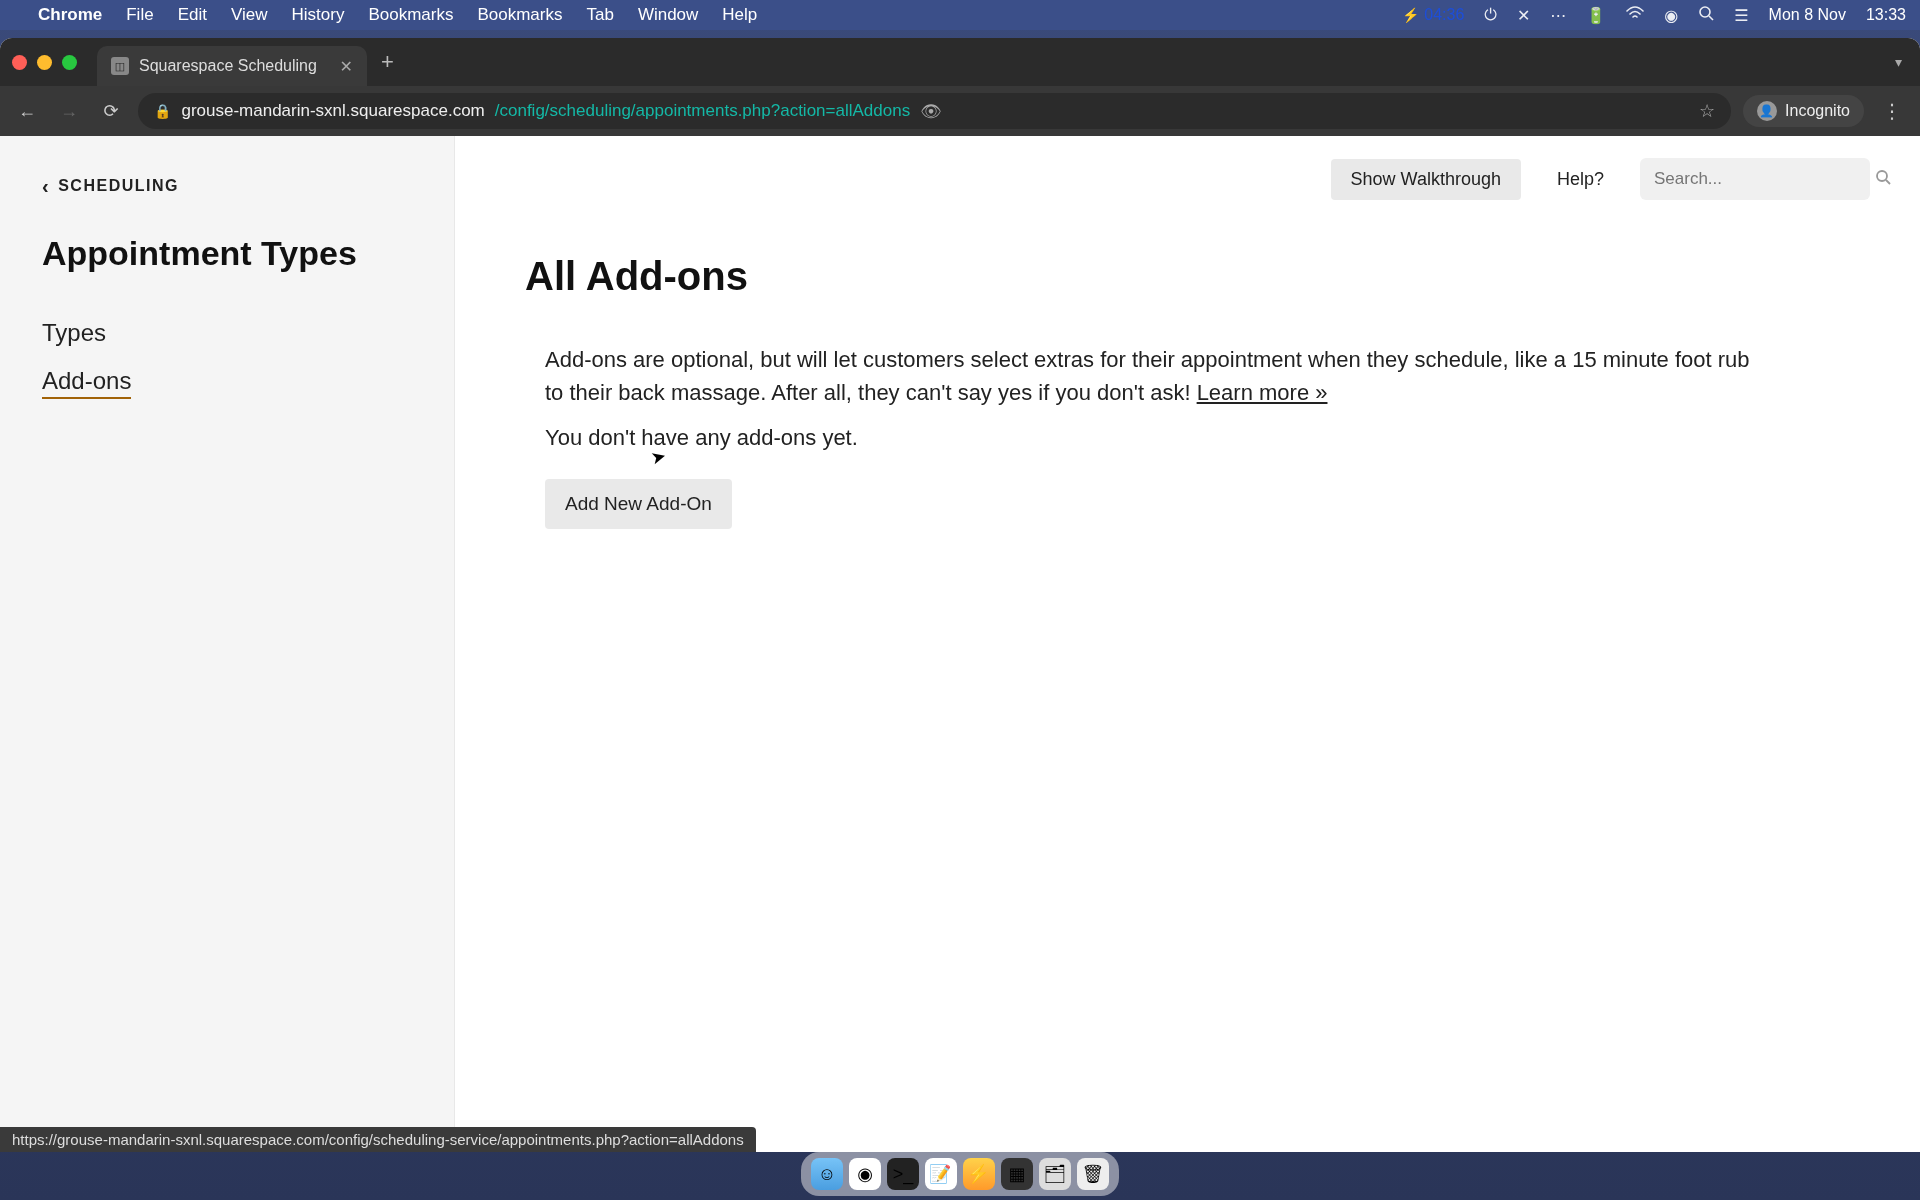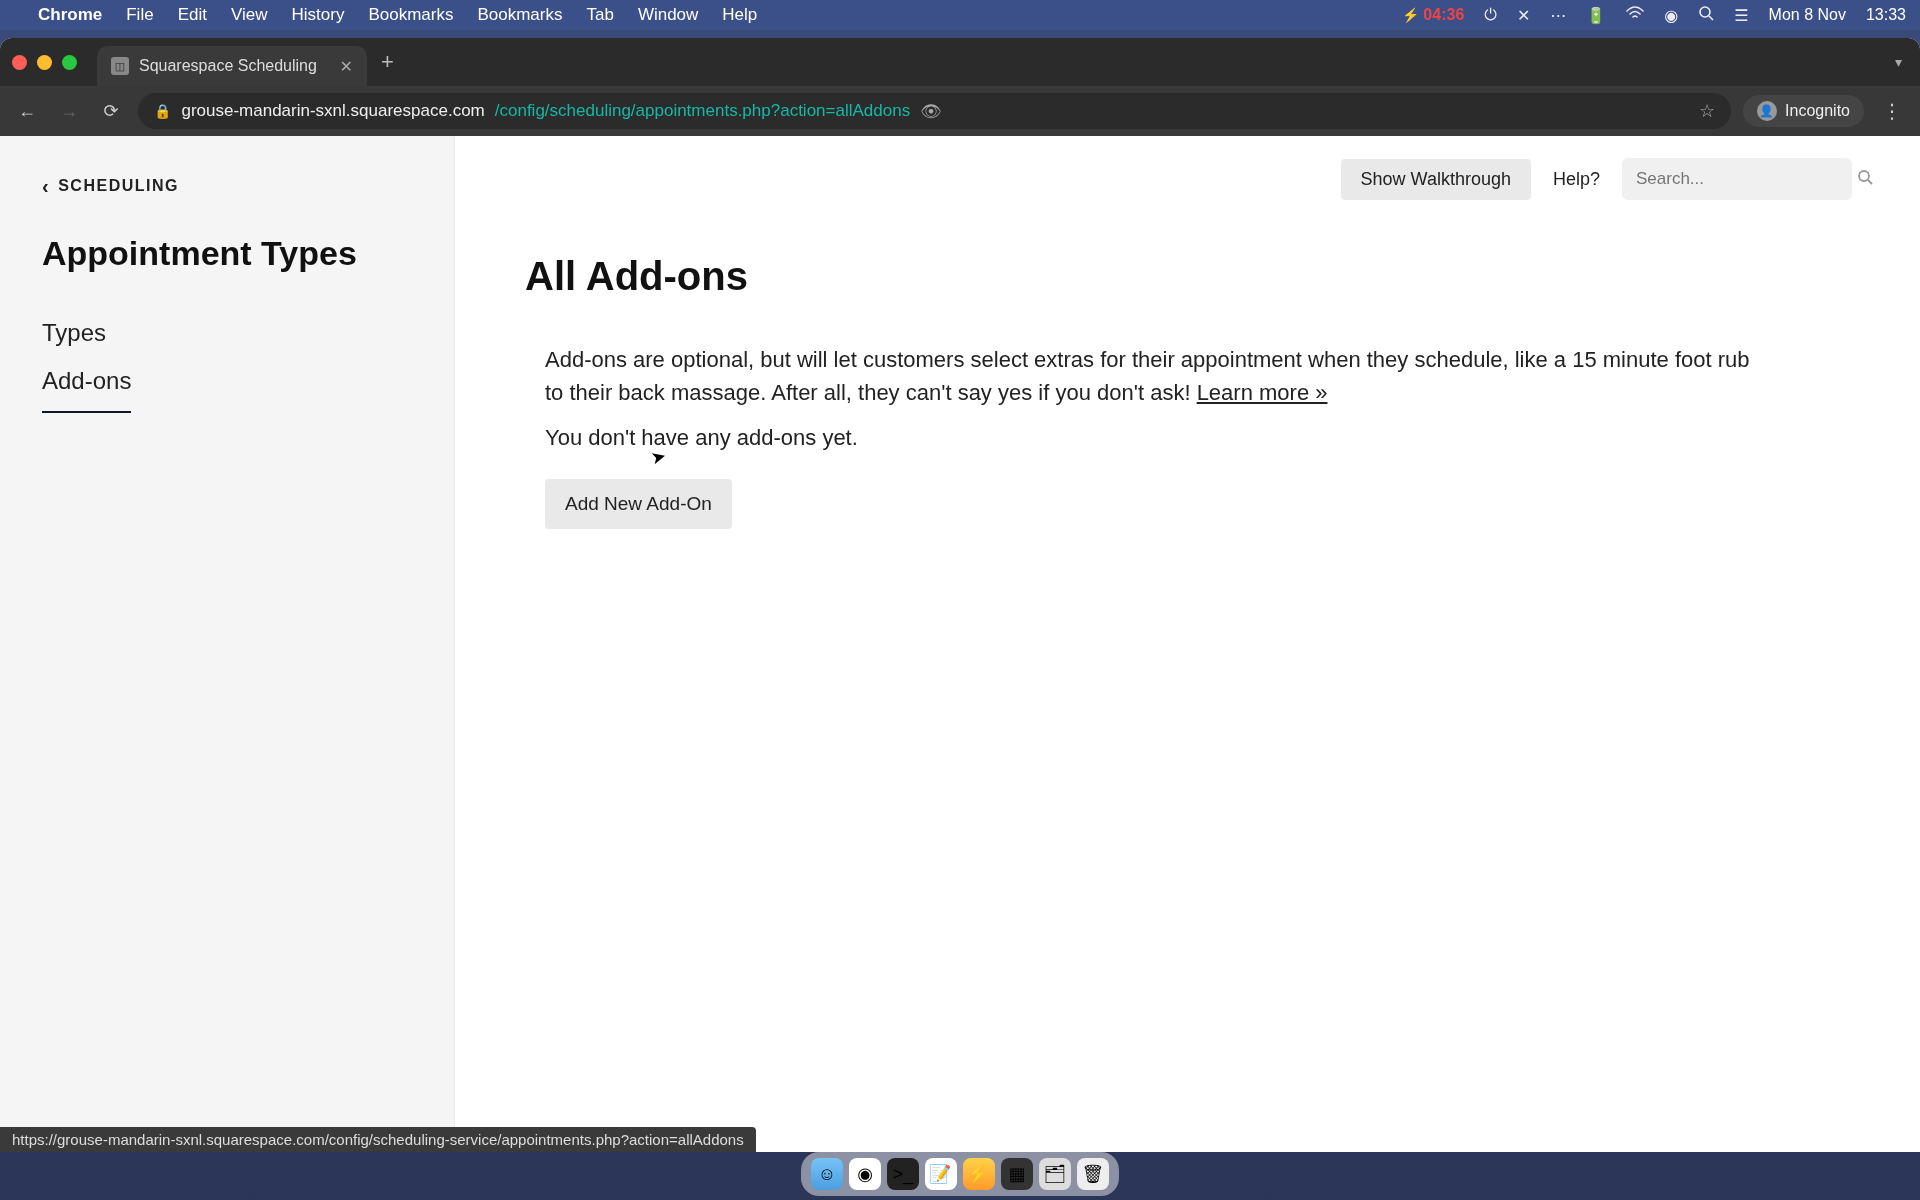--- a/index.html
+++ b/index.html
@@ -20,21 +20,21 @@
   align-items: center;
   padding: 0 14px;
   color: #fff;
   font-size: 17px;
   justify-content: space-between;
 }
 .menubar-left { display: flex; align-items: center; gap: 24px; }
 .menubar-left .apple { font-size: 19px; }
 .menubar-left .appname { font-weight: 600; }
 .menubar-right { display: flex; align-items: center; gap: 20px; font-size: 16px; }
-.menubar-right .battery-time { color: #ef4444; font-weight: 700; display:flex; align-items:center; gap:4px;}
+.menubar-right .battery-time { color: #1d4ed8; font-weight: 400; display:flex; align-items:center; gap:4px;}
 .menubar-right .battery-time::before { content: "⚡"; font-size: 14px;}
 .menubar-right .clock { font-weight: 500; }
 .menu-icon { opacity: 0.9; }
 
 
 .browser {
   position: absolute;
   top: 30px;
   left: 0;
   right: 0;
@@ -152,37 +152,37 @@
 }
 .sidebar-nav { display: flex; flex-direction: column; gap: 20px; }
 .sidebar-nav a {
   font-size: 24px;
   color: #222;
   text-decoration: none;
   cursor: pointer;
 }
 .sidebar-nav a.active {
   font-weight: 500;
-  border-bottom: 2px solid #0f172a;
+  border-bottom: 2px solid #a16207;
   width: fit-content;
-  padding-bottom: 16px;
+  padding-bottom: 2px;
 }
 
 .main {
   flex: 1;
   padding: 28px 60px;
   position: relative;
 }
 .topbar {
   position: absolute;
   top: 22px;
-  right: 68px;
-  display: flex;
-  align-items: center;
-  gap: 22px;
+  right: 50px;
+  display: flex;
+  align-items: center;
+  gap: 36px;
 }
 .btn-show {
   background: #e9e9e9;
   border: none;
   padding: 10px 20px;
   font-size: 18px;
   font-weight: 500;
   border-radius: 4px;
   cursor: pointer;
   color: #222;

